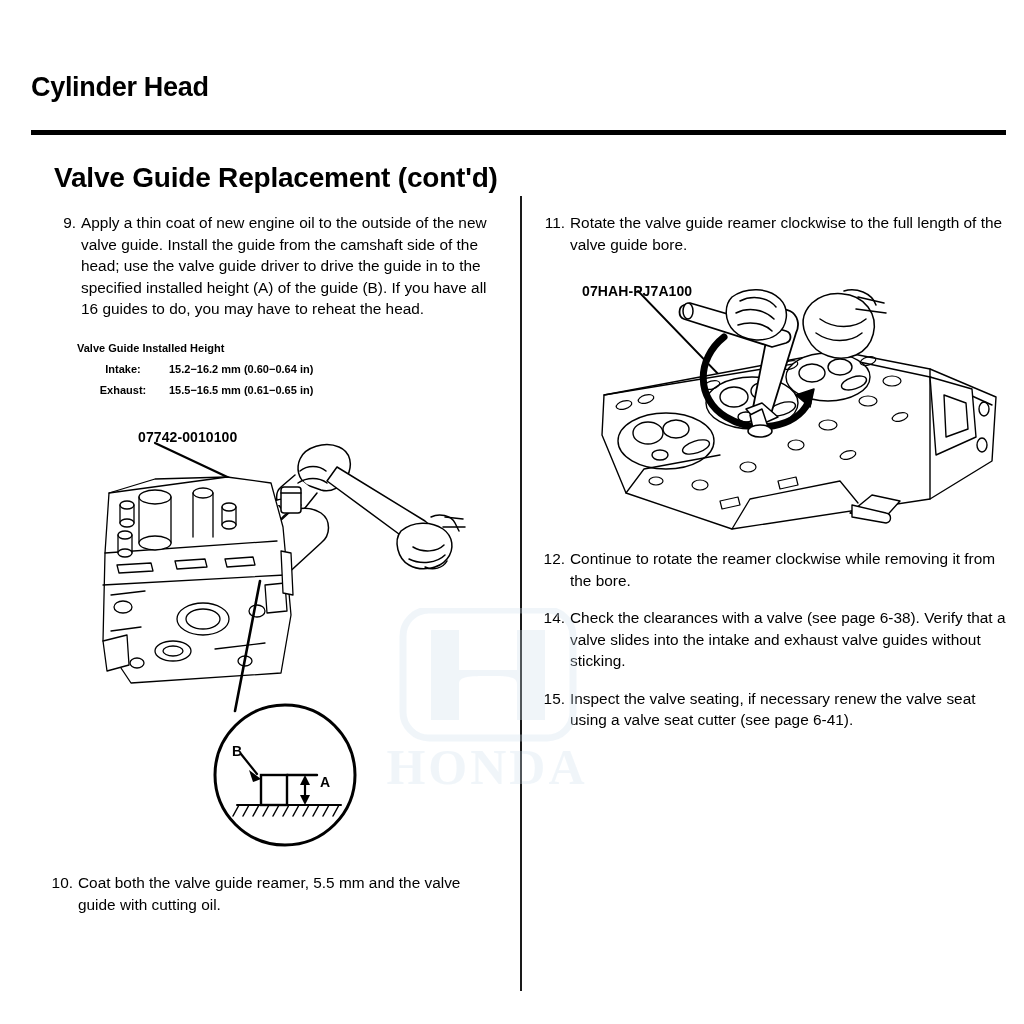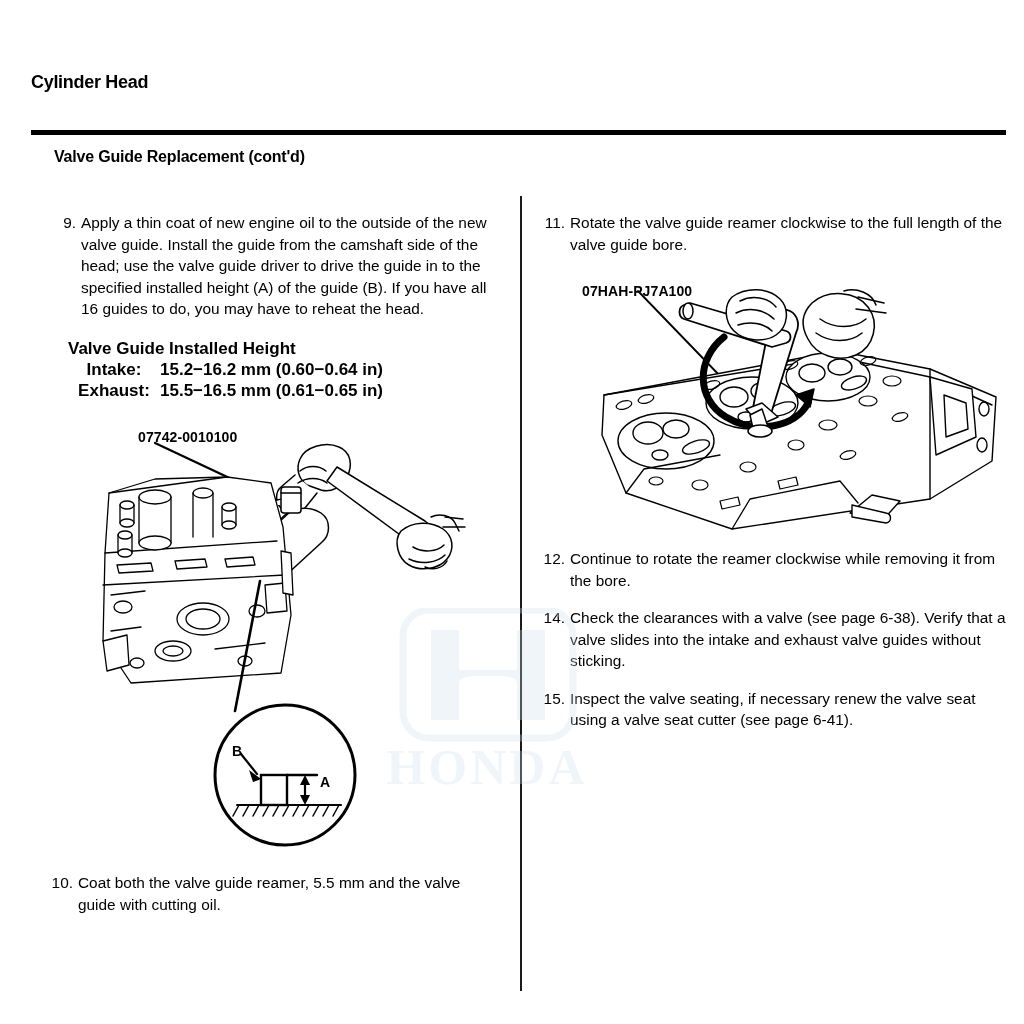--- a/index.html
+++ b/index.html
@@ -15,37 +15,37 @@
     font-family: "Liberation Sans", sans-serif;
     color: #000000;
     -webkit-font-smoothing: antialiased;
   }
 
   
   #page-title {
     position: absolute;
     left: 31px;
     top: 72px;
-    font-size: 18px;
+    font-size: 27px;
     font-weight: bold;
     letter-spacing: -0.3px;
   }
   #header-rule {
     position: absolute;
     left: 31px;
     top: 130px;
     width: 975px;
     height: 5px;
     background: #000;
   }
   #section-title {
     position: absolute;
     left: 54px;
-    top: 148px;
-    font-size: 16px;
+    top: 162px;
+    font-size: 28px;
     font-weight: bold;
     letter-spacing: -0.2px;
   }
 
   
   #column-divider {
     position: absolute;
     left: 520px;
     top: 196px;
     width: 2px;
@@ -74,22 +74,22 @@
     text-align: right;
     padding-right: 5px;
   }
   .step.w2 .num { width: 18px; }
   .step.w3 .num { width: 25px; text-align: right; }
   .step .body { flex: 1 1 auto; }
 
   
   #spec-block {
     margin-top: 18px;
-    margin-left: 10px;
-    font-size: 17px;
+    margin-left: 19px;
+    font-size: 11px;
     font-weight: bold;
     line-height: 21px;
   }
   #spec-block .spec-row {
     display: flex;
   }
   #spec-block .spec-label { width: 92px; text-align: center; }
   #spec-block .spec-value { white-space: nowrap; }
 
   

